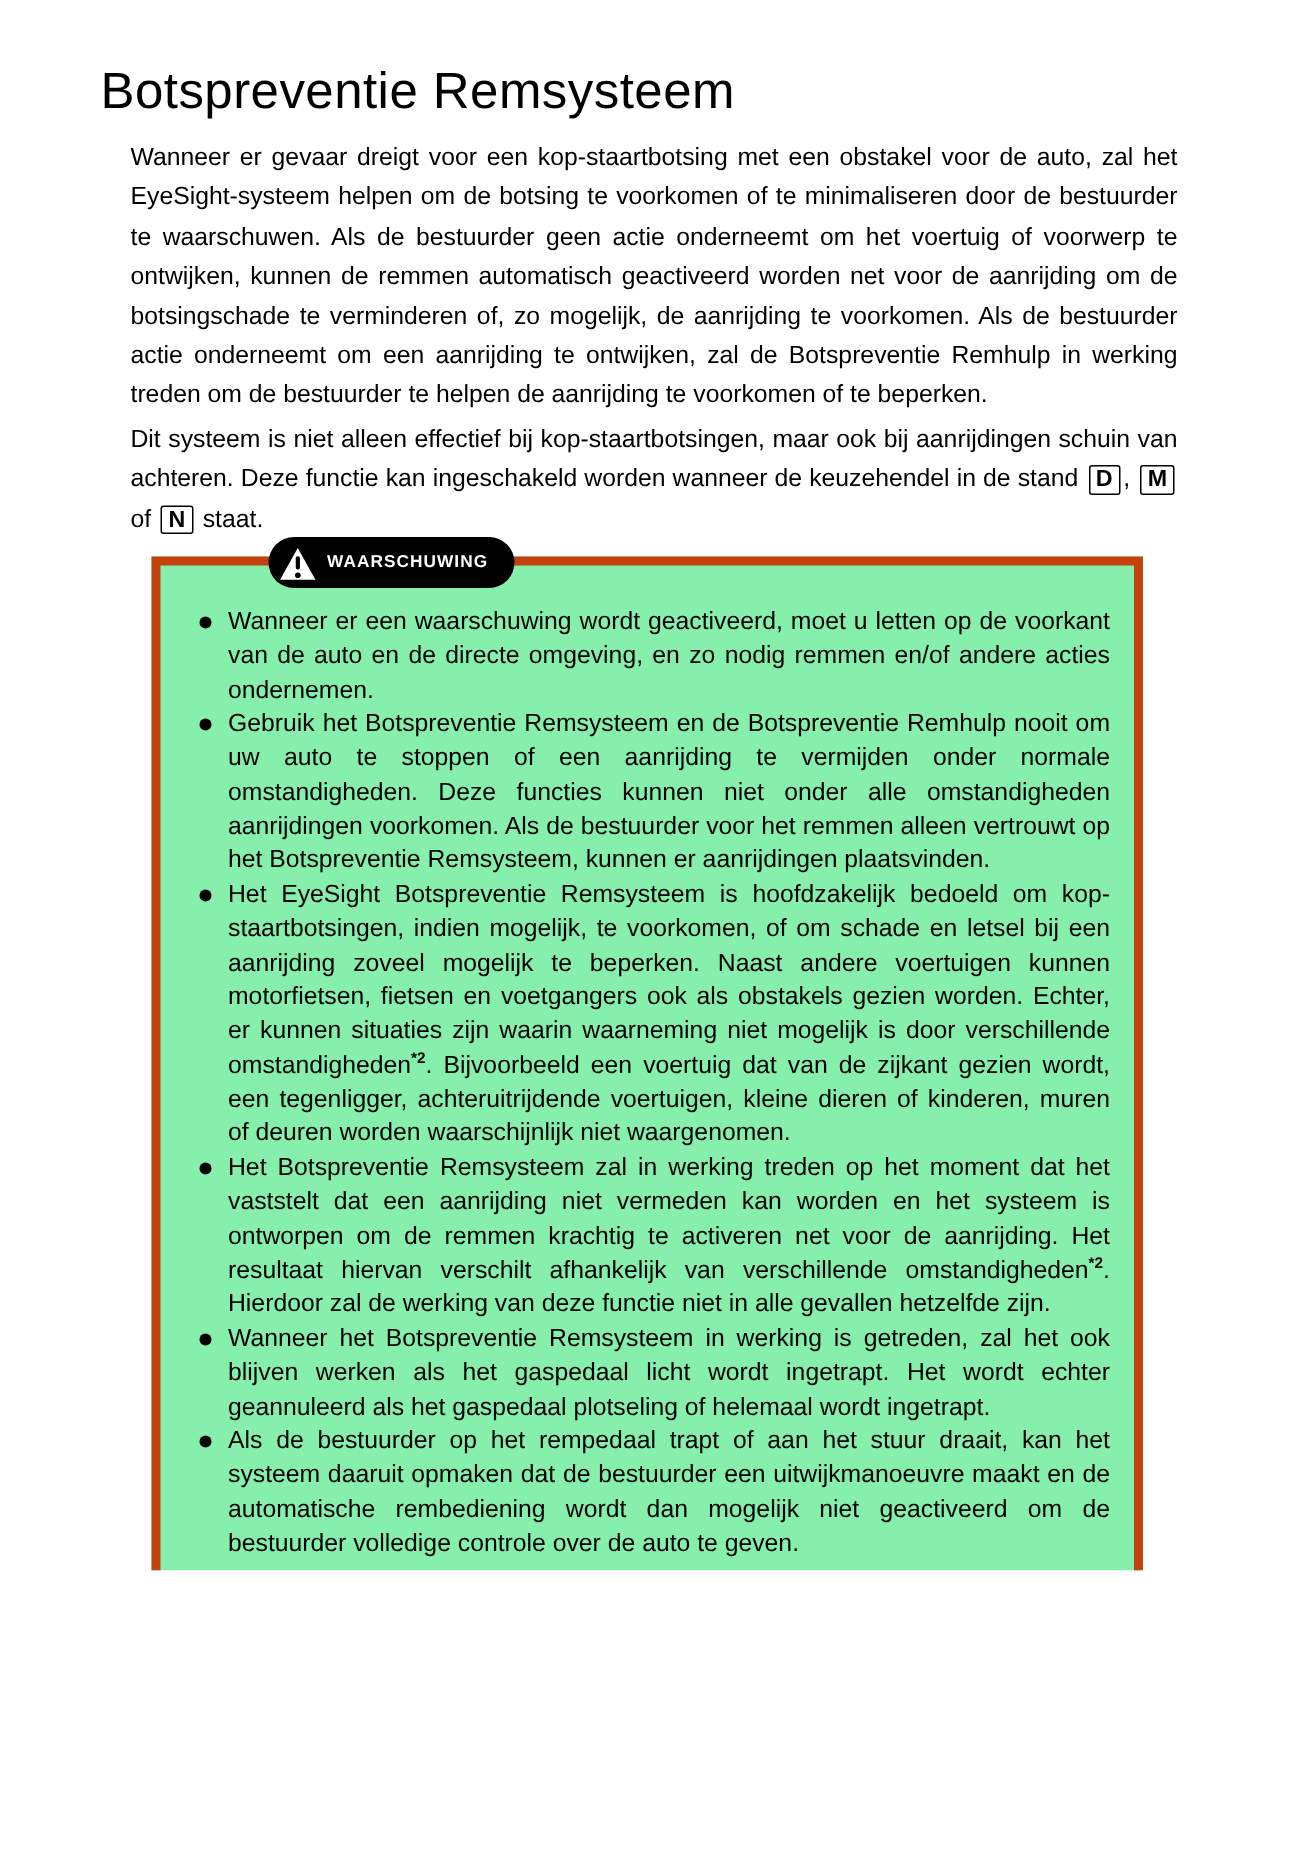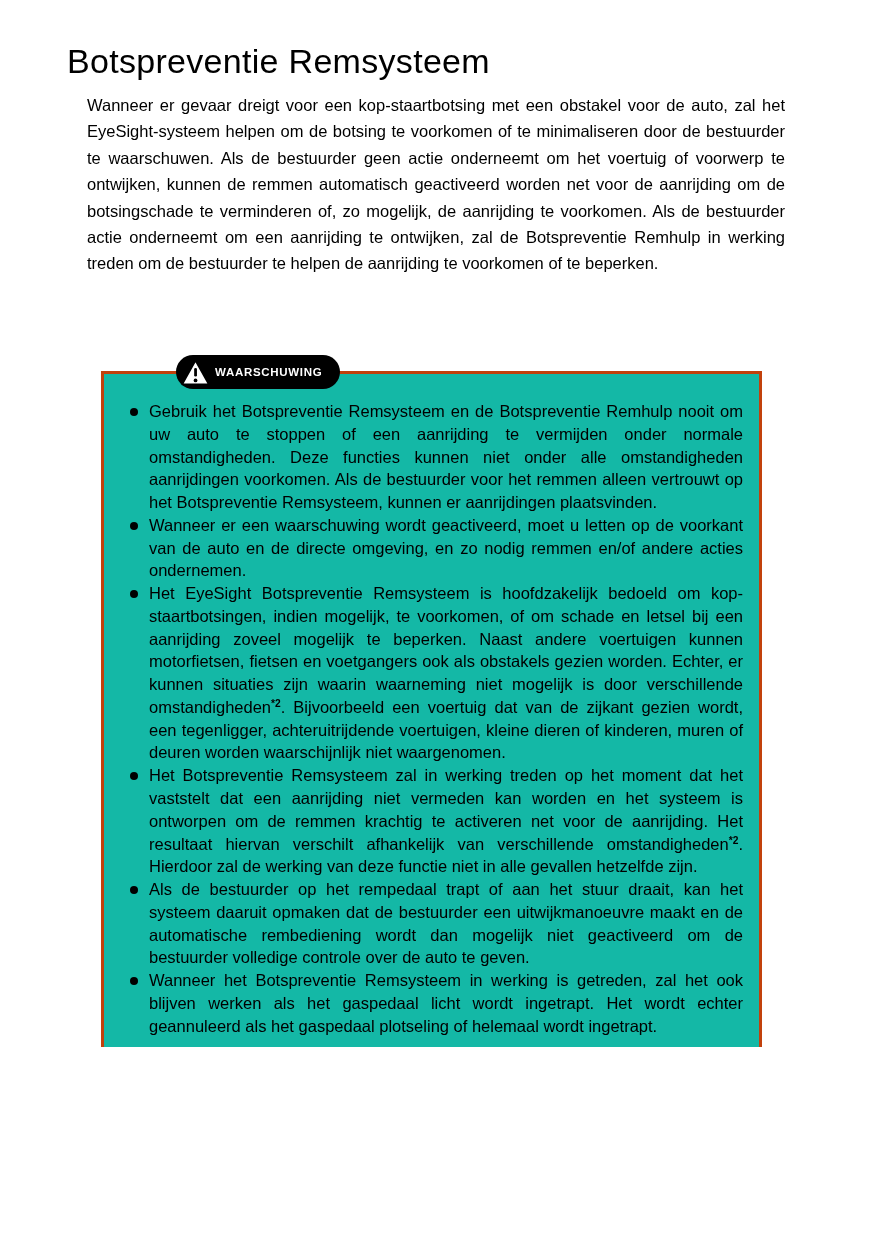--- a/index.html
+++ b/index.html
@@ -50,23 +50,23 @@
     font-weight: 700;
     vertical-align: super;
     line-height: 0;
   }
   .warnbox {
     position: absolute;
     left: 101px;
     top: 371px;
     width: 661px;
     min-height: 672px;
-    border: 3px solid #c2410c;
+    border: 6px solid #c2410c;
     box-sizing: border-box;
-    background: #14b8a6;
+    background: #86efac;
   }
   .badge {
     position: absolute;
     top: -19px;
     left: 72px;
     height: 34px;
     background: #000000;
     border-radius: 17px;
     display: flex;
     align-items: center;
@@ -112,38 +112,39 @@
 </style>
 </head>
 <body>
 
 <div class="page">
 
   <h1 class="title">Botspreventie Remsysteem</h1>
 
   <div class="intro">
     <p class="para">Wanneer er gevaar dreigt voor een kop-staartbotsing met een obstakel voor de auto, zal het EyeSight-systeem helpen om de botsing te voorkomen of te minimaliseren door de bestuurder te waarschuwen. Als de bestuurder geen actie onderneemt om het voertuig of voorwerp te ontwijken, kunnen de remmen automatisch geactiveerd worden net voor de aanrijding om de botsingschade te verminderen of, zo mogelijk, de aanrijding te voorkomen. Als de bestuurder actie onderneemt om een aanrijding te ontwijken, zal de Botspreventie Remhulp in werking treden om de bestuurder te helpen de aanrijding te voorkomen of te beperken.</p>
+    <p class="para">Dit systeem is niet alleen effectief bij kop-staartbotsingen, maar ook bij aanrijdingen schuin van achteren. Deze functie kan ingeschakeld worden wanneer de keuzehendel in de stand <span class="keybox">D</span>, <span class="keybox">M</span> of <span class="keybox">N</span> staat.</p>
   </div>
 
   <div class="warnbox">
     <div class="badge">
       <span class="badge-icon">
         <svg viewBox="0 0 24 22" width="29" height="27" aria-hidden="true">
           <path d="M12 1.2 L23 20.8 L1 20.8 Z" fill="#ffffff" stroke="#000000" stroke-width="1.4" stroke-linejoin="round"></path>
           <rect x="10.9" y="7.2" width="2.3" height="7.2" rx="1.1" fill="#000000"></rect>
           <circle cx="12.05" cy="17.6" r="1.55" fill="#000000"></circle>
         </svg>
       </span>
       <span class="badge-label">WAARSCHUWING</span>
     </div>
     <ul class="warnlist">
+        <li>Wanneer er een waarschuwing wordt geactiveerd, moet u letten op de voorkant van de auto en de directe omgeving, en zo nodig remmen en/of andere acties ondernemen.</li>
         <li>Gebruik het Botspreventie Remsysteem en de Botspreventie Remhulp nooit om uw auto te stoppen of een aanrijding te vermijden onder normale omstandigheden. Deze functies kunnen niet onder alle omstandigheden aanrijdingen voorkomen. Als de bestuurder voor het remmen alleen vertrouwt op het Botspreventie Remsysteem, kunnen er aanrijdingen plaatsvinden.</li>
-        <li>Wanneer er een waarschuwing wordt geactiveerd, moet u letten op de voorkant van de auto en de directe omgeving, en zo nodig remmen en/of andere acties ondernemen.</li>
         <li>Het EyeSight Botspreventie Remsysteem is hoofdzakelijk bedoeld om kop-staartbotsingen, indien mogelijk, te voorkomen, of om schade en letsel bij een aanrijding zoveel mogelijk te beperken. Naast andere voertuigen kunnen motorfietsen, fietsen en voetgangers ook als obstakels gezien worden. Echter, er kunnen situaties zijn waarin waarneming niet mogelijk is door verschillende omstandigheden<sup class="fn">*2</sup>. Bijvoorbeeld een voertuig dat van de zijkant gezien wordt, een tegenligger, achteruitrijdende voertuigen, kleine dieren of kinderen, muren of deuren worden waarschijnlijk niet waargenomen.</li>
         <li>Het Botspreventie Remsysteem zal in werking treden op het moment dat het vaststelt dat een aanrijding niet vermeden kan worden en het systeem is ontworpen om de remmen krachtig te activeren net voor de aanrijding. Het resultaat hiervan verschilt afhankelijk van verschillende omstandigheden<sup class="fn">*2</sup>. Hierdoor zal de werking van deze functie niet in alle gevallen hetzelfde zijn.</li>
+        <li>Wanneer het Botspreventie Remsysteem in werking is getreden, zal het ook blijven werken als het gaspedaal licht wordt ingetrapt. Het wordt echter geannuleerd als het gaspedaal plotseling of helemaal wordt ingetrapt.</li>
         <li>Als de bestuurder op het rempedaal trapt of aan het stuur draait, kan het systeem daaruit opmaken dat de bestuurder een uitwijkmanoeuvre maakt en de automatische rembediening wordt dan mogelijk niet geactiveerd om de bestuurder volledige controle over de auto te geven.</li>
-        <li>Wanneer het Botspreventie Remsysteem in werking is getreden, zal het ook blijven werken als het gaspedaal licht wordt ingetrapt. Het wordt echter geannuleerd als het gaspedaal plotseling of helemaal wordt ingetrapt.</li>
       </ul>
   </div>
 
   <div class="pagenum">28</div>
 
 </div>
 
 </body></html>

